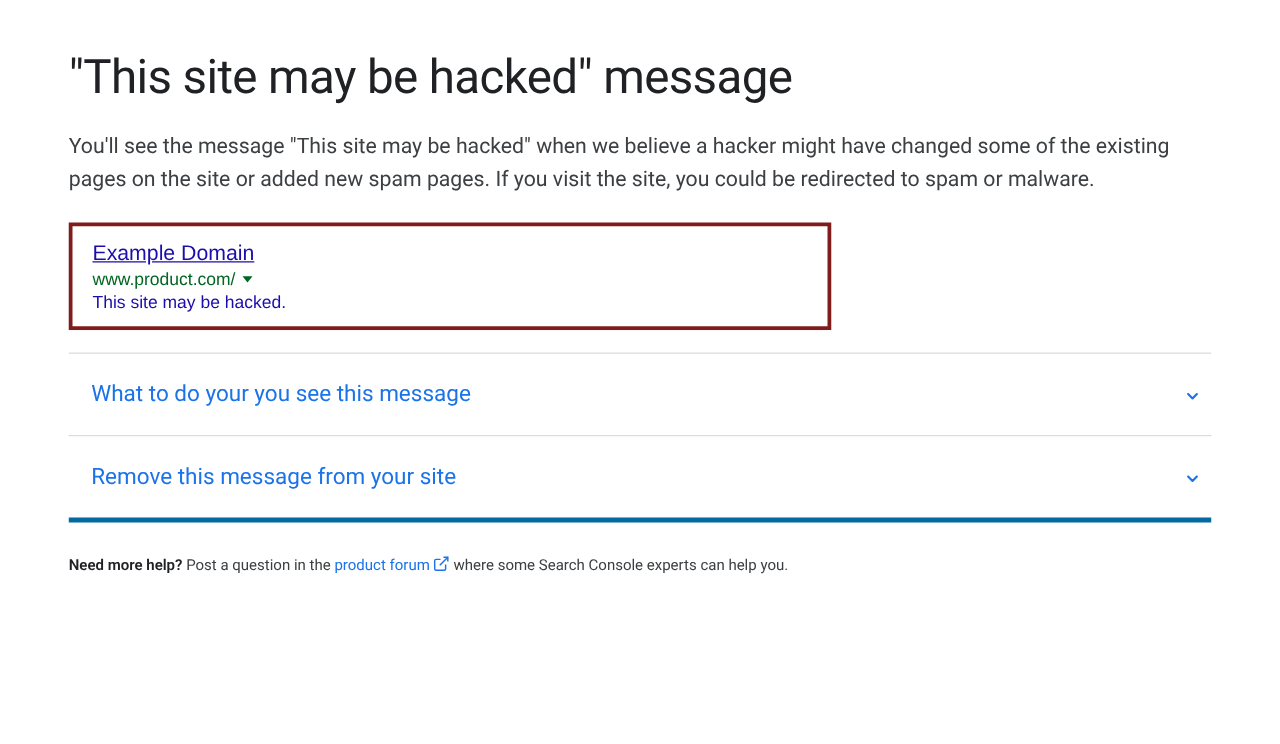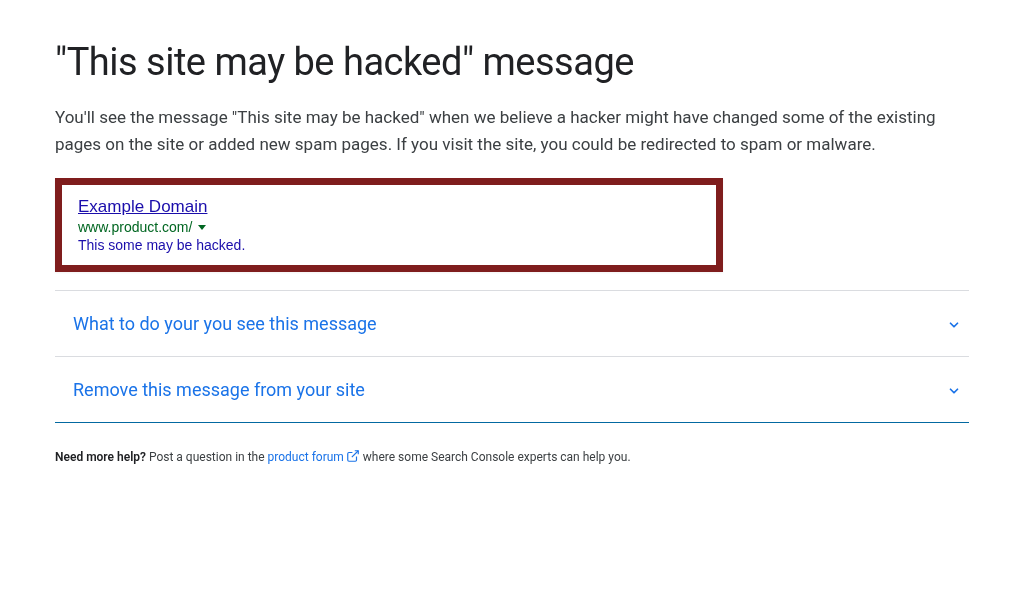--- a/index.html
+++ b/index.html
@@ -20,23 +20,23 @@
       margin-bottom: 20px;
       letter-spacing: -0.5px;
     }
     .intro-text {
       font-size: 17px;
       line-height: 1.6;
       color: #3c4043;
       margin-bottom: 20px;
     }
     .search-result-card {
-      border: 7px solid #7f1d1d;
+      border: 3px solid #7f1d1d;
       padding: 12px 16px;
-      width: 668px;
+      width: 610px;
       margin-bottom: 18px;
       box-shadow: 0 1px 2px rgba(0,0,0,0.05);
     }
     .result-title {
       color: #1a0dab;
       font-size: 17px;
       text-decoration: underline;
       font-family: Arial, sans-serif;
     }
     .result-url-line {
@@ -68,21 +68,21 @@
       color: #545454;
       font-size: 14px;
       line-height: 1.4;
       margin-top: 2px;
       font-family: Arial, sans-serif;
     }
     .accordion-section {
       border-top: 1px solid #dadce0;
     }
     .accordion-section:last-of-type {
-      border-bottom: 1px solid #0369a1;
+      border-bottom: 4px solid #0369a1;
     }
     .accordion-item {
       display: flex;
       justify-content: space-between;
       align-items: center;
       padding: 22px 8px 22px 18px;
       cursor: pointer;
     }
     .accordion-label {
       color: #1a73e8;
@@ -122,21 +122,21 @@
 <h1>"This site may be hacked" message</h1>
 
 <p class="intro-text">You'll see the message "This site may be hacked" when we believe a hacker might have changed some of the existing pages on the site or added new spam pages. If you visit the site, you could be redirected to spam or malware.</p>
 
 <div class="search-result-card">
   <div class="result-title">Example Domain</div>
   <div class="result-url-line">
     <span class="result-url">www.product.com/</span>
     <span class="dropdown-triangle"></span>
   </div>
-  <div class="result-warning">This some may be hacked.</div>
+  <div class="result-warning">This site may be hacked.</div>
 </div>
 
 <div class="accordion-section">
   <div class="accordion-item">
     <span class="accordion-label">What to do your you see this message</span>
     <span class="chevron-down">
       <svg viewBox="0 0 24 24" fill="none" stroke="#1a73e8" stroke-width="3" stroke-linecap="round" stroke-linejoin="round">
           <polyline points="6 9 12 15 18 9"></polyline>
         </svg>
     </span>

